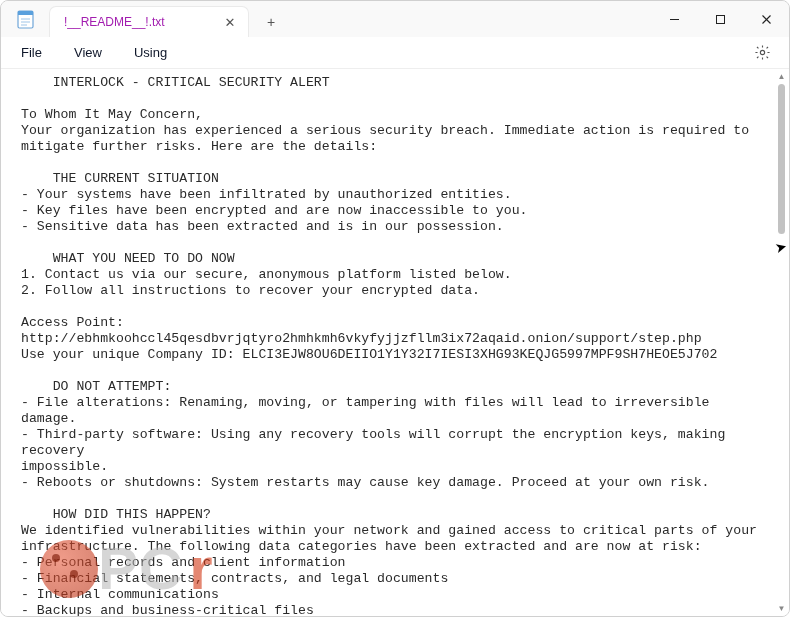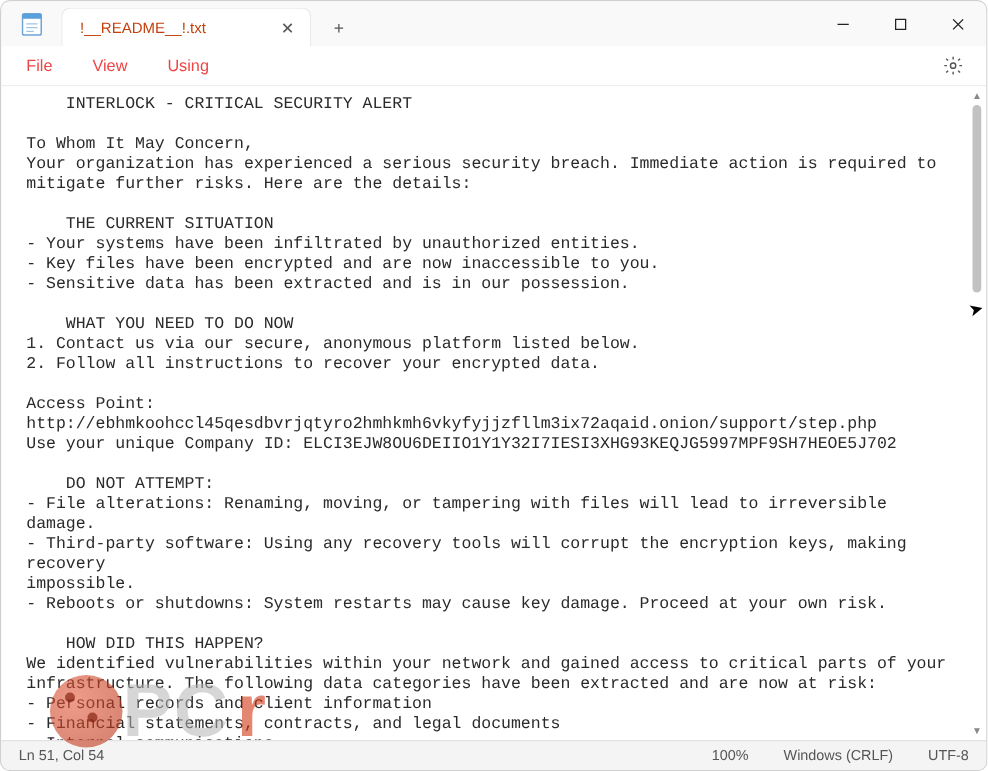--- a/index.html
+++ b/index.html
@@ -41,21 +41,21 @@
     margin-top: 5px;
     padding: 0 10px 0 14px;
     min-width: 200px;
     height: 31px;
     gap: 10px;
     border: 1px solid #eaeaea;
     border-bottom: none;
   }
   .tab-title {
     font-size: 12px;
-    color: #c2410c;
+    color: #a21caf;
     flex: 1;
   }
   .tab-close {
     font-size: 13px;
     color: #555;
     width: 16px;
     text-align: center;
   }
   .new-tab {
     display: flex;
@@ -83,21 +83,21 @@
   .menubar {
     height: 32px;
     display: flex;
     align-items: center;
     background: #fff;
     border-bottom: 1px solid #eee;
     padding: 0 4px;
   }
   .menu-item {
     font-size: 13px;
-    color: #ef4444;
+    color: #0f172a;
     padding: 6px 16px;
     border-radius: 4px;
   }
   .menu-spacer { flex: 1; }
   .settings-btn {
     width: 34px;
     height: 26px;
     display: flex;
     align-items: center;
     justify-content: center;
@@ -302,27 +302,20 @@
 - Internal communications
 - Backups and business-critical files</div>
     <div class="scrollbar">
       <div class="scroll-up">▲</div>
       <div class="scroll-thumb"></div>
       <div class="scroll-down">▼</div>
     </div>
     <div class="cursor-arrow">➤</div>
   </div>
 
-  <div class="statusbar">
-    <div class="status-item">Ln 51, Col 54</div>
-    <div class="status-spacer"></div>
-    <div class="status-item">100%</div>
-    <div class="status-item">Windows (CRLF)</div>
-    <div class="status-item">UTF-8</div>
-  </div>
 
 </div>
 
 <div class="watermark">
   <span class="virus"></span>
   <span>PC</span>
     <span class="r">r</span>
 </div>
 
 </body></html>

